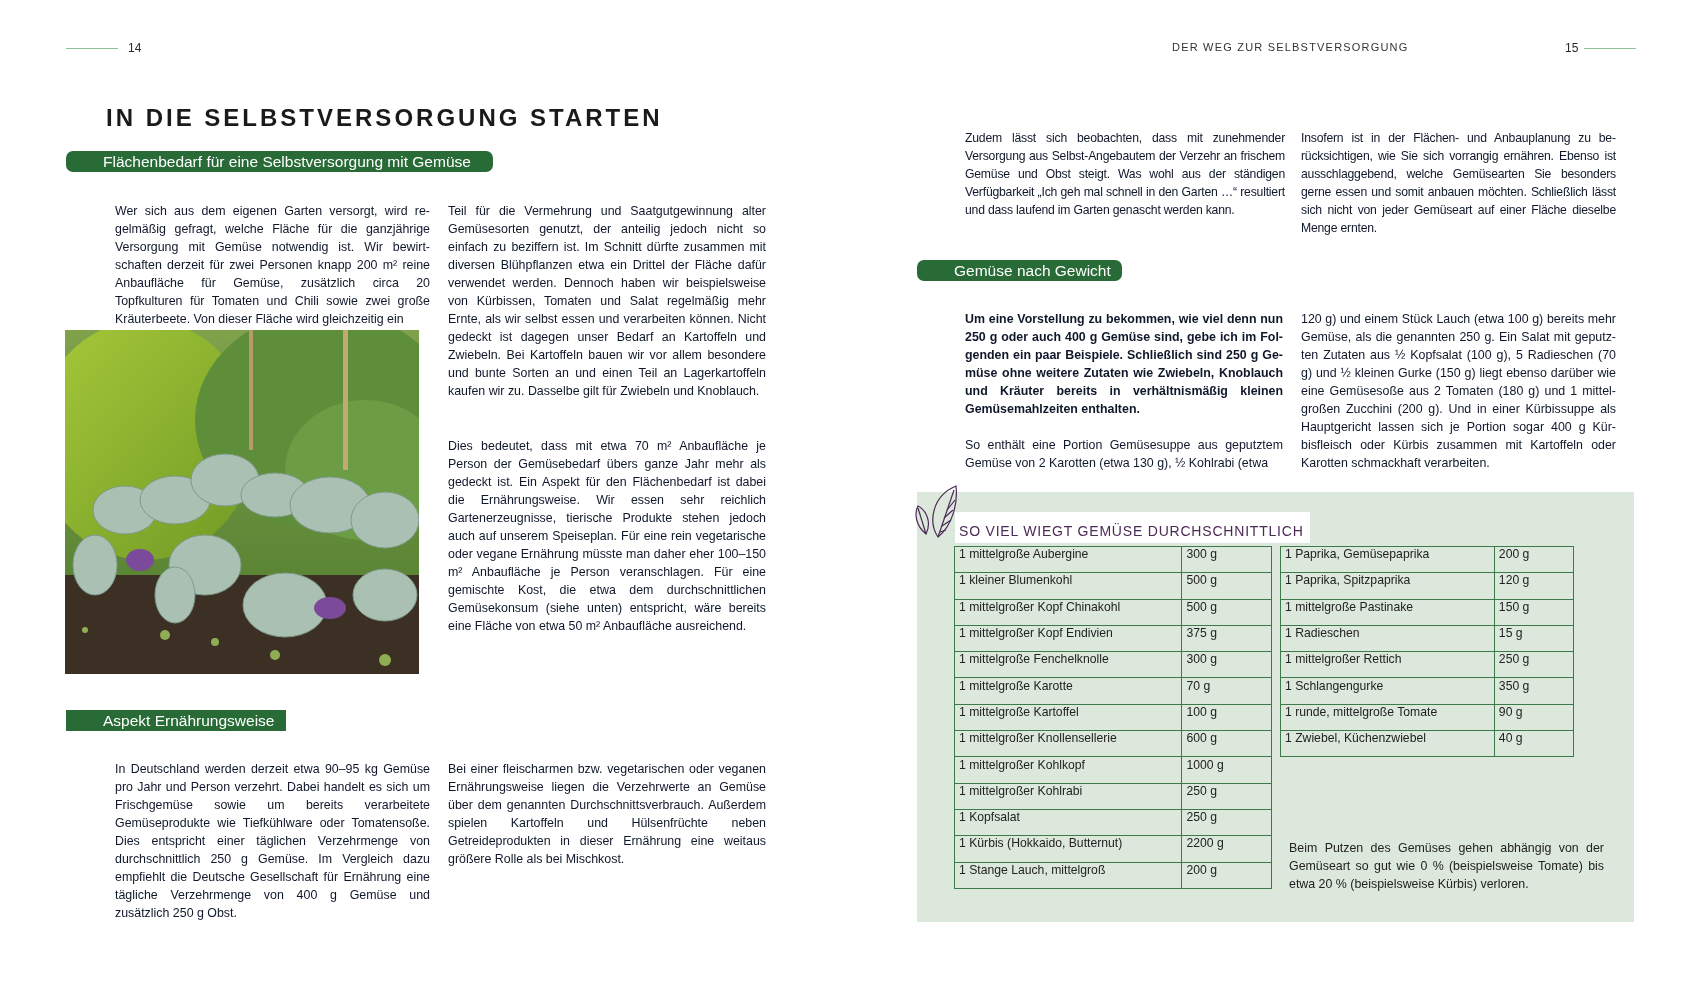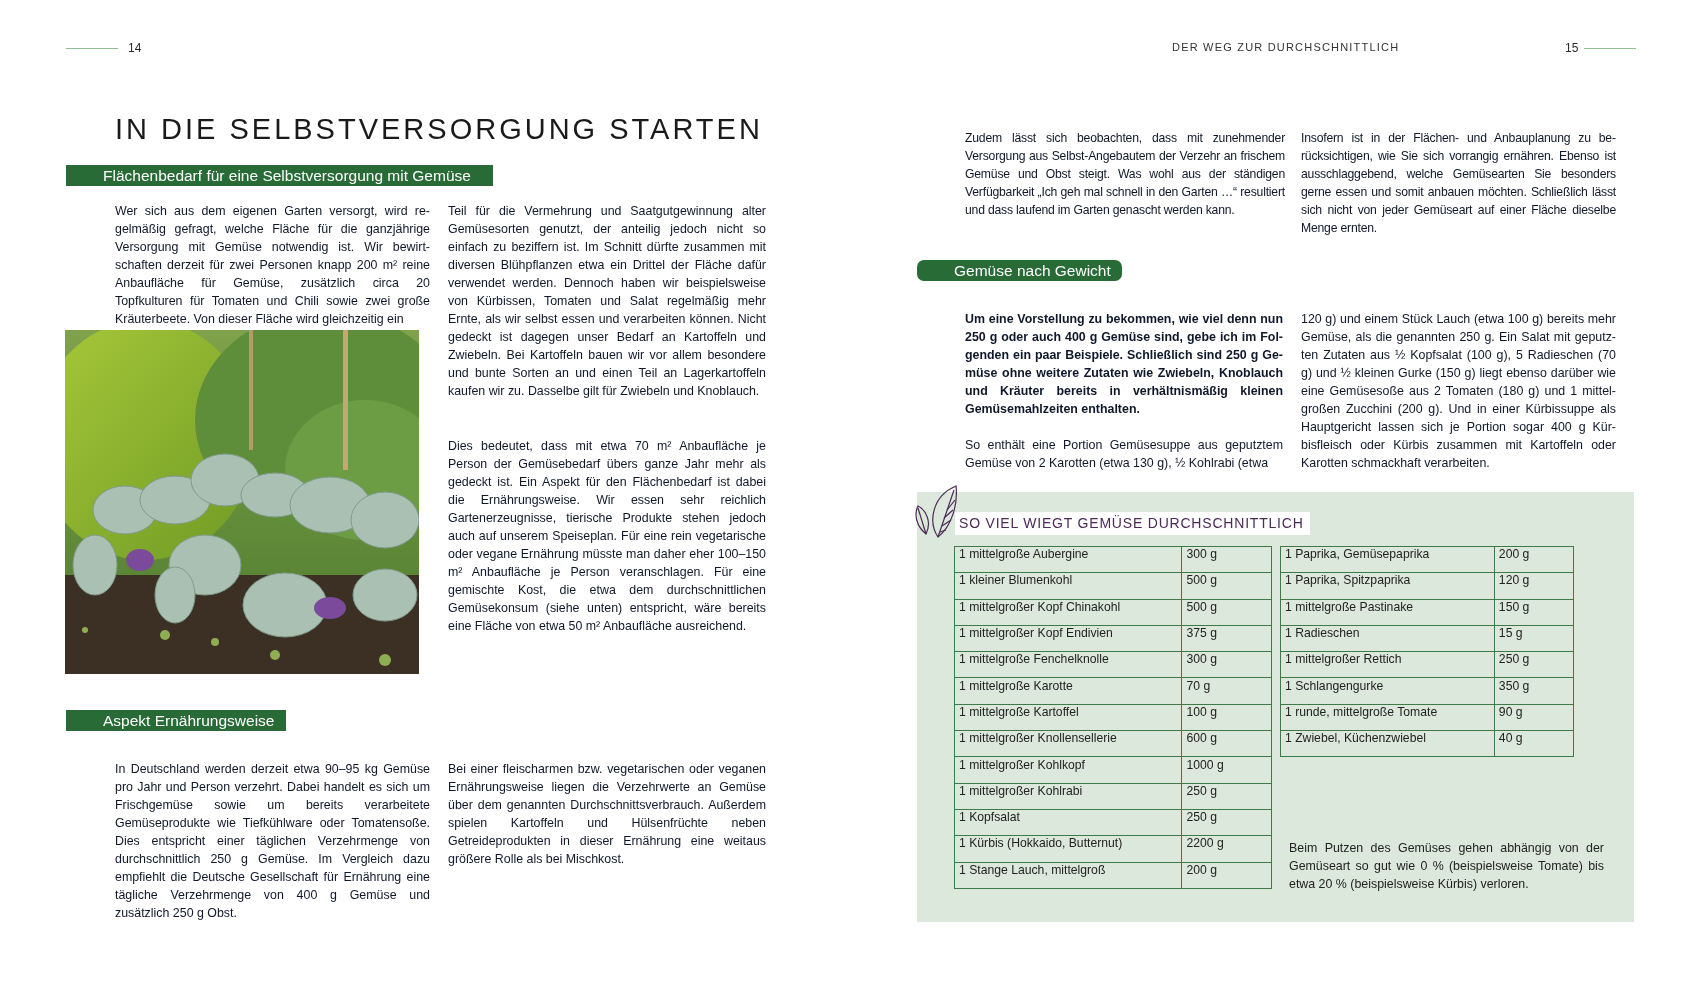--- a/index.html
+++ b/index.html
@@ -2,47 +2,47 @@
 <html><head>
 <meta charset="utf-8">
 <style>
   html, body { margin:0; padding:0; background:#ffffff; }
   body { width:1701px; height:999px; position:relative; overflow:hidden;
          font-family:"Liberation Sans", sans-serif; color:#1e1e1e; }
   .abs { position:absolute; }
   .rule { position:absolute; height:1px; background:#8fbf94; }
   .pagenum { position:absolute; font-size:12px; color:#2a2a2a; }
   .running { position:absolute; font-size:11px; letter-spacing:1.2px; color:#333; }
-  .title { position:absolute; left:103px; top:101px; font-size:29px; letter-spacing:3px;
-           font-weight:normal; color:#1a1a1a; margin:12px; }
+  .title { position:absolute; left:103px; top:101px; font-size:24px; letter-spacing:3px;
+           font-weight:bold; color:#1a1a1a; margin:3px; }
   .sec-bar { position:absolute; background:#286b36; color:#fff; font-size:15.5px;
              height:21px; line-height:21px; box-sizing:border-box; white-space:nowrap; }
   .para { position:absolute; font-size:12.4px; line-height:18px; text-align:justify;
           margin:12px; hyphens:manual; color:#0f172a; }
   .para.narrow { font-size:12.2px; letter-spacing:-0.2px; }
   .photo { position:absolute; left:65px; top:330px; width:354px; height:344px; overflow:hidden; }
   .panel { position:absolute; left:917px; top:492px; width:717px; height:430px; background:#dce8dc; }
   .panel-title { position:absolute; left:955px; top:512px; background:#fff; height:23px;
-                 line-height:23px; padding:0 6px 0 4px; font-size:14px; letter-spacing:0.8px;
+                 line-height:23px; padding:8px 6px 0 4px; font-size:14px; letter-spacing:0.8px;
                  color:#4b2a55; white-space:nowrap; }
   table.wt { position:absolute; border-collapse:collapse; font-size:12.2px; color:#222; }
   table.wt td { border:1.3px solid #3d7a47; height:26.3px; padding:0 0 11px 4px; box-sizing:border-box;
                 white-space:nowrap; }
   .note { position:absolute; left:1289px; top:839px; width:315px; font-size:12.4px; line-height:18.2px;
           text-align:justify; margin:0; color:#222; }
 </style>
 </head>
 <body>
 
 <div class="rule" style="left:66px; top:48px; width:52px;"></div>
 <div class="pagenum" style="left:128px; top:41px;">14</div>
 
 <h1 class="title">IN DIE SELBSTVERSORGUNG STARTEN</h1>
 
-<div class="sec-bar" style="left:66px; top:165px; width:427px; padding-left:37px;">
+<div class="sec-bar" style="left:66px; top:151px; width:427px; padding-left:37px;border-radius:7px;">
   <span>Flächenbedarf für eine Selbstversorgung mit Gemüse</span>
 </div>
 
 <p class="para" style="left:103px; top:190px; width:315px;">Wer sich aus dem eigenen Garten versorgt, wird re­gelmäßig gefragt, welche Fläche für die ganzjährige Versorgung mit Gemüse notwendig ist. Wir bewirt­schaften derzeit für zwei Personen knapp 200 m² reine Anbaufläche für Gemüse, zusätzlich circa 20 Topfkulturen für Tomaten und Chili sowie zwei große Kräuterbeete. Von dieser Fläche wird gleichzeitig ein</p>
 <p class="para" style="left:436px; top:190px; width:318px;">Teil für die Vermehrung und Saatgutgewinnung alter Gemüsesorten genutzt, der anteilig jedoch nicht so einfach zu beziffern ist. Im Schnitt dürfte zusammen mit diversen Blühpflanzen etwa ein Drittel der Fläche dafür verwendet werden. Dennoch haben wir beispiels­weise von Kürbissen, Tomaten und Salat regelmäßig mehr Ernte, als wir selbst essen und verarbeiten kön­nen. Nicht gedeckt ist dagegen unser Bedarf an Kartof­feln und Zwiebeln. Bei Kartoffeln bauen wir vor allem besondere und bunte Sorten an und einen Teil an Lagerkartoffeln kaufen wir zu. Dasselbe gilt für Zwie­beln und Knoblauch.</p>
 <p class="para" style="left:436px; top:425px; width:318px;">Dies bedeutet, dass mit etwa 70 m² Anbaufläche je Person der Gemüsebedarf übers ganze Jahr mehr als gedeckt ist. Ein Aspekt für den Flächenbedarf ist dabei die Ernährungsweise. Wir essen sehr reichlich Gartenerzeugnisse, tierische Produkte stehen jedoch auch auf unserem Speiseplan. Für eine rein vegetari­sche oder vegane Ernährung müsste man daher eher 100–150 m² Anbaufläche je Person veranschlagen. Für eine gemischte Kost, die etwa dem durchschnittlichen Gemüsekonsum (siehe unten) entspricht, wäre bereits eine Fläche von etwa 50 m² Anbaufläche ausreichend.</p>
 
 <div class="photo">
   <svg width="354" height="344" viewBox="0 0 354 344">
     <defs>
@@ -89,21 +89,21 @@
   </svg>
 </div>
 
 <div class="sec-bar" style="left:66px; top:710px; width:220px; padding-left:37px;">
   <span>Aspekt Ernährungsweise</span>
 </div>
 
 <p class="para" style="left:103px; top:748px; width:315px;">In Deutschland werden derzeit etwa 90–95 kg Ge­müse pro Jahr und Person verzehrt. Dabei handelt es sich um Frischgemüse sowie um bereits verarbeitete Gemüseprodukte wie Tiefkühlware oder Tomaten­soße. Dies entspricht einer täglichen Verzehrmenge von durchschnittlich 250 g Gemüse. Im Vergleich dazu empfiehlt die Deutsche Gesellschaft für Ernährung eine tägliche Verzehrmenge von 400 g Gemüse und zusätzlich 250 g Obst.</p>
 <p class="para" style="left:436px; top:748px; width:318px;">Bei einer fleischarmen bzw. vegetarischen oder ve­ganen Ernährungsweise liegen die Verzehrwerte an Gemüse über dem genannten Durchschnittsverbrauch. Außerdem spielen Kartoffeln und Hülsenfrüchte neben Getreideprodukten in dieser Ernährung eine weitaus größere Rolle als bei Mischkost.</p>
 
-<div class="running" style="left:1172px; top:41px;">DER WEG ZUR DURCHSCHNITTLICH</div>
+<div class="running" style="left:1172px; top:41px;">DER WEG ZUR SELBSTVERSORGUNG</div>
 <div class="pagenum" style="left:1565px; top:41px;">15</div>
 <div class="rule" style="left:1584px; top:48px; width:52px;"></div>
 
 <p class="para narrow" style="left:953px; top:117px; width:320px;">Zudem lässt sich beobachten, dass mit zunehmender Versorgung aus Selbst-Angebautem der Verzehr an frischem Gemüse und Obst steigt. Was wohl aus der ständigen Verfügbarkeit „Ich geh mal schnell in den Garten …“ resultiert und dass laufend im Garten ge­nascht werden kann.</p>
 <p class="para narrow" style="left:1289px; top:117px; width:315px;">Insofern ist in der Flächen- und Anbauplanung zu be­rücksichtigen, wie Sie sich vorrangig ernähren. Eben­so ist ausschlaggebend, welche Gemüsearten Sie besonders gerne essen und somit anbauen möchten. Schließlich lässt sich nicht von jeder Gemüseart auf einer Fläche dieselbe Menge ernten.</p>
 
 <div class="sec-bar" style="left:917px; top:260px; width:205px; padding-left:37px;border-radius:7px;">
   <span>Gemüse nach Gewicht</span>
 </div>
 

